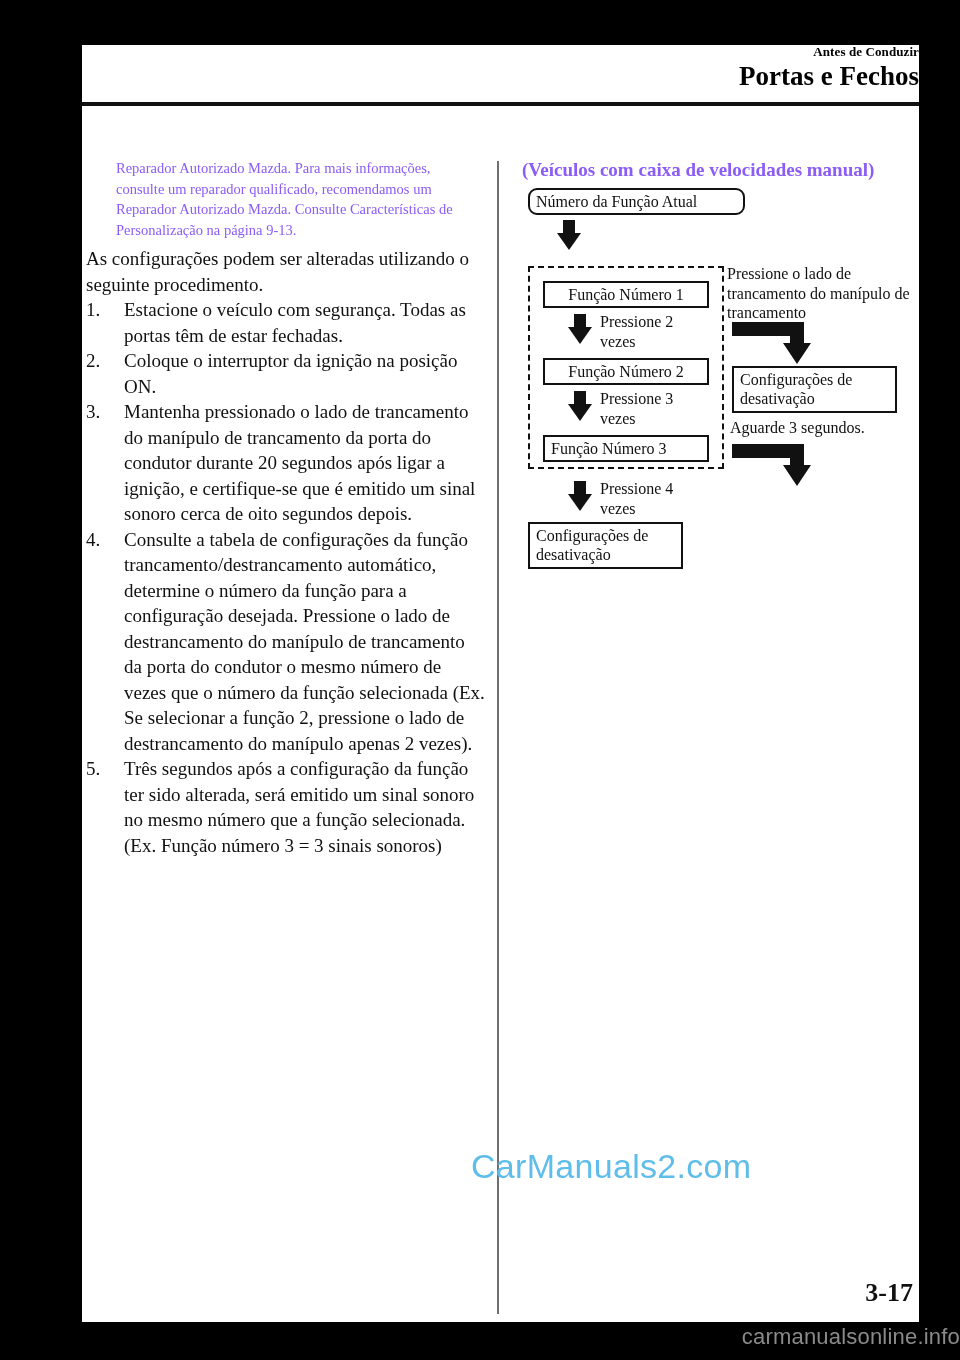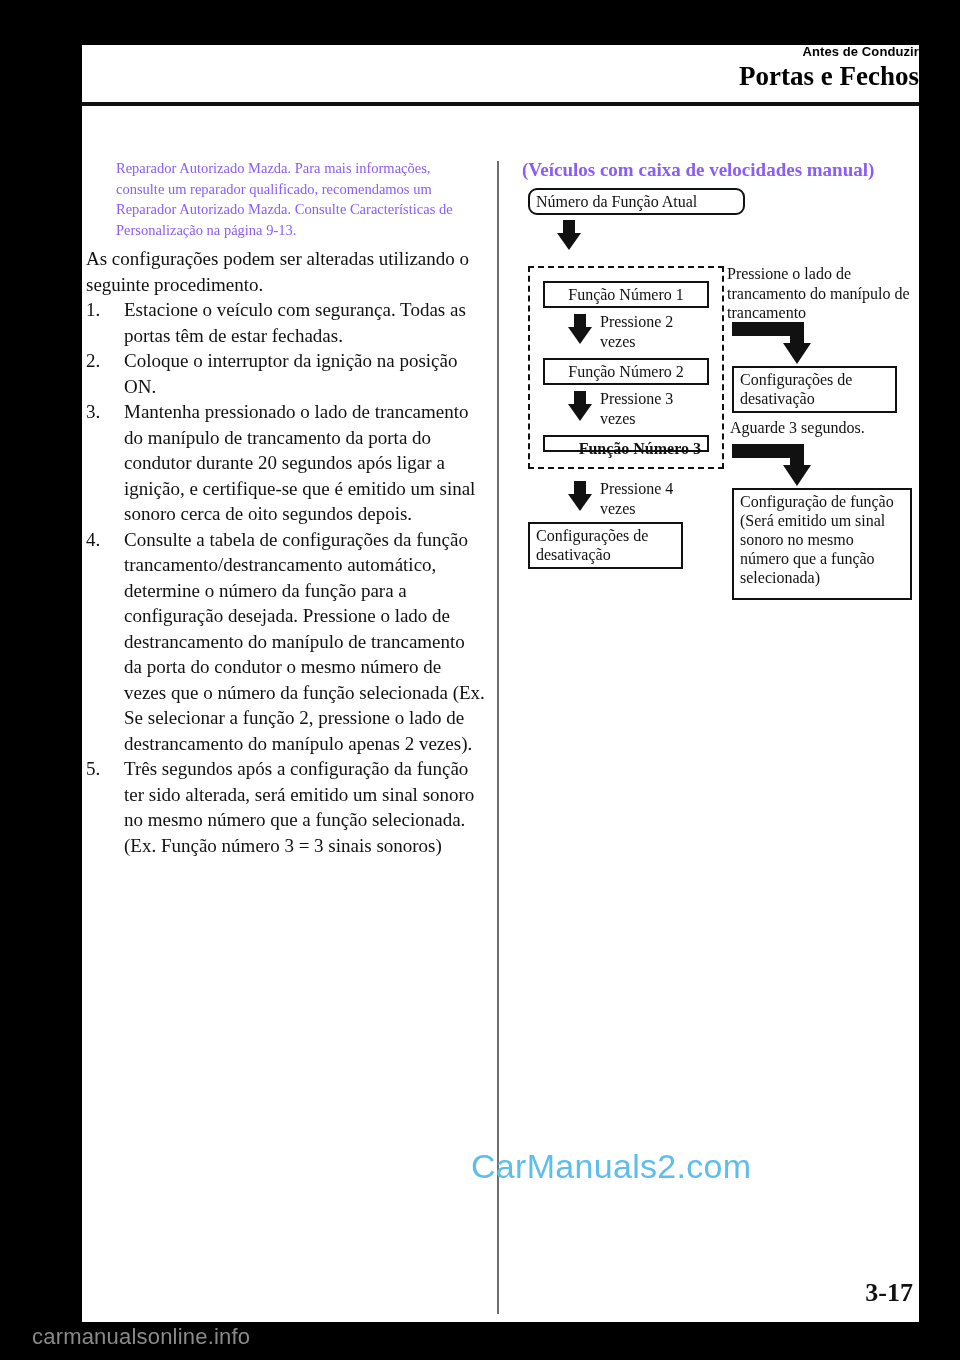--- a/index.html
+++ b/index.html
@@ -18,21 +18,21 @@
   }
 
   
   .hdr {
     position: absolute;
     right: 0px; top: 0px;
     width: 837px;
     text-align: right;
   }
   .hdr-small {
-    font-family: Liberation Sans, sans-serif;
+    font-family: Liberation Serif, serif;
     font-weight: bold;
     font-size: 13px;
     color: #000;
     letter-spacing: 0.1px;
     line-height: 14px;
     padding-right: 0px;
   }
   .hdr-big {
     font-family: "Liberation Serif", serif;
     font-weight: bold;
@@ -201,21 +201,21 @@
     position: absolute;
     right: 6px; bottom: 14px;
     font-family: "Liberation Serif", serif;
     font-weight: bold;
     font-size: 26px;
     color: #111;
   }
   .wm-bottom {
     position: absolute;
     left: 0; right: 0; bottom: 10px;
-    text-align: left;
+    text-align: right;
     font-family: "Liberation Sans", sans-serif;
     font-size: 22px;
     color: #8a8a8a;
     letter-spacing: 0.2px;
     margin-left: 32px;
   }
 </style>
 </head>
 <body>
 
@@ -279,21 +279,21 @@
       <div class="dtext" style="left:90px; top:124px; width:110px;">Pressione 2 vezes</div>
 
       <div class="dbox" style="left:33px; top:170px; width:166px; height:27px; text-align:center;">Função Número 2</div>
 
       <div class="arrow-down" style="left:58px; top:203px;">
         <div class="shaft"></div>
           <div class="head"></div>
       </div>
       <div class="dtext" style="left:90px; top:201px; width:110px;">Pressione 3 vezes</div>
 
-      <div class="dbox" style="left:33px; top:247px; width:166px; height:17px; text-align:right;font-weight:bold;">Função Número 3</div>
+      <div class="dbox" style="left:33px; top:247px; width:166px; height:27px; text-align:left;">Função Número 3</div>
 
       <div class="arrow-down" style="left:58px; top:293px;">
         <div class="shaft"></div>
           <div class="head"></div>
       </div>
       <div class="dtext" style="left:90px; top:291px; width:110px;">Pressione 4 vezes</div>
 
       <div class="dbox" style="left:18px; top:334px; width:155px; height:47px;">Configurações de desativação</div>
 
       <div class="dtext" style="left:217px; top:76px; width:190px;">Pressione o lado de trancamento do manípulo de trancamento</div>
@@ -307,21 +307,20 @@
       <div class="dbox" style="left:222px; top:178px; width:165px; height:47px;">Configurações de desativação</div>
 
       <div class="dtext" style="left:220px; top:230px; width:200px;">Aguarde 3 segundos.</div>
 
       <div class="arrow-elbow" style="left:222px; top:256px;">
         <div class="bar"></div>
           <div class="shaft2"></div>
           <div class="head2"></div>
       </div>
 
-      <div class="dbox" style="left:222px; top:300px; width:180px; height:112px;">Configuração de função (Será emitido um sinal sonoro no mesmo número que a função selecionada)</div>
 
     </div>
   </div>
 
   <div class="wm-center">CarManuals2.com</div>
   <div class="pagenum">3-17</div>
 </div>
 
 <div class="wm-bottom">carmanualsonline.info</div>
 

